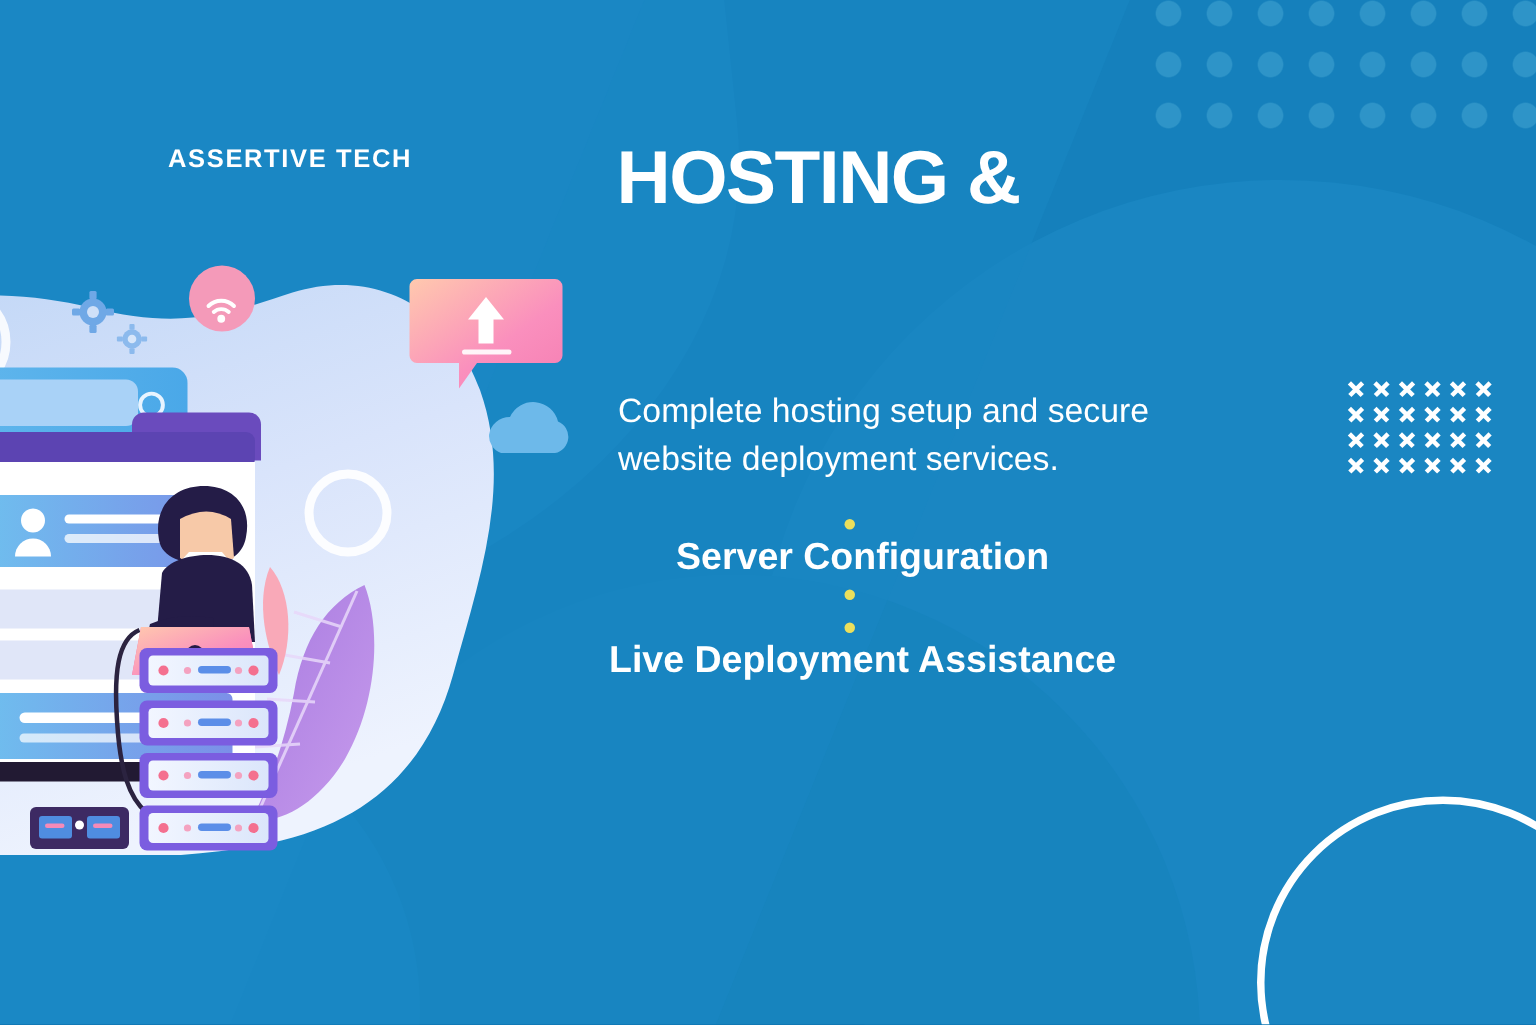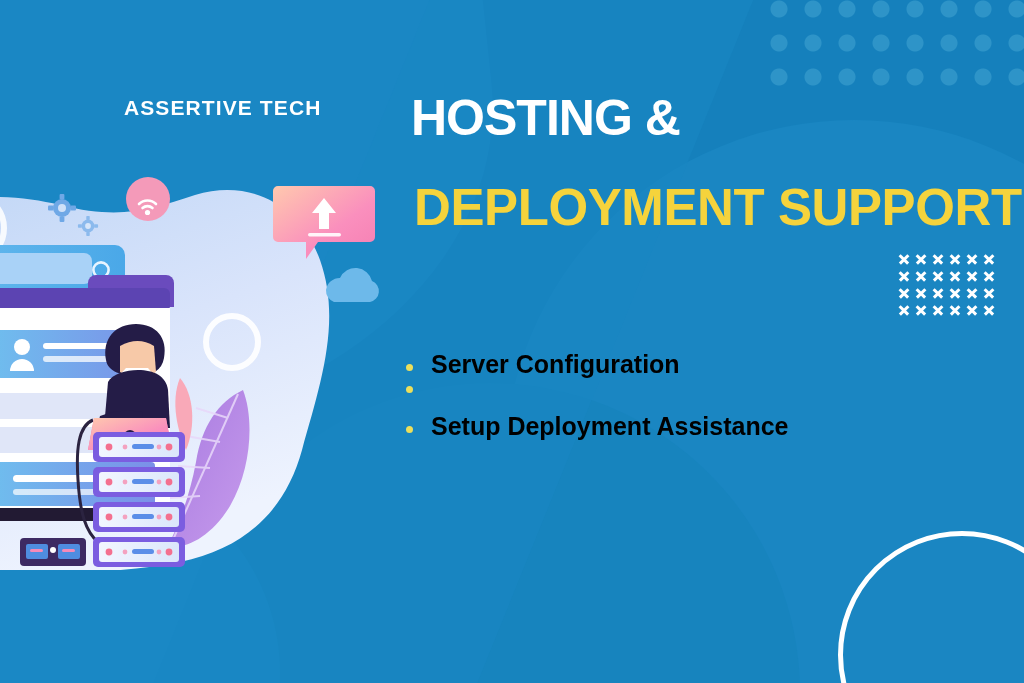--- a/index.html
+++ b/index.html
@@ -88,23 +88,23 @@
   .ring-br {
     right: -62px; bottom: -96px;
     width: 238px; height: 238px;
     border: 5px solid #ffffff;
     border-radius: 50%;
   }
 
   
   .brand {
     position: absolute;
-    left: 124px; top: 96px;
+    left: 112px; top: 96px;
     color: #ffffff;
-    font-size: 21px;
+    font-size: 17px;
     font-weight: bold;
     letter-spacing: 1.1px;
   }
   .headline-1 {
     position: absolute;
     left: 411px; top: 93px;
     color: #ffffff;
     font-size: 50px;
     font-weight: bold;
     letter-spacing: -1px;
@@ -128,26 +128,27 @@
     line-height: 1.42;
   }
   .bullets {
     position: absolute;
     left: 406px; top: 352px;
     margin: 0; padding: 0;
     list-style: none;
   }
   .bullets li {
     display: flex;
-    align-items: flex-end;
-    color: #000000;
+    align-items: center;
+    color: #ffffff;
     font-size: 25px;
     font-weight: bold;
     line-height: 1;
     margin-bottom: 15px;
+    flex-direction: column;
   }
   .bullets .dot {
     width: 7px; height: 7px;
     border-radius: 50%;
     background: #ebdf5c;
     margin-right: 18px;
     flex: 0 0 auto;
     position: relative;
     top: -6px;
   }
@@ -420,29 +421,29 @@
           <rect x="252" y="428" width="26" height="6" rx="3" fill="#f4708f"></rect>
           <circle cx="289" cy="431" r="3.4" fill="#5b8ee8"></circle>
           <rect x="300" y="428" width="26" height="6" rx="3" fill="#f4708f"></rect>
         </g>
       </g>
     </svg>
   </div>
 
   <div class="brand">ASSERTIVE TECH</div>
   <div class="headline-1">HOSTING &amp;</div>
-  <div class="headline-2">DEPLOYMENT SUPPORT</div>
+  <div class="subtitle">Complete hosting setup and secure website deployment services.</div>
 
   <ul class="bullets">
     <li>
       <span class="dot"></span>
       <span>Server Configuration</span>
     </li>
     <li>
       <span class="dot"></span>
     </li>
     <li>
       <span class="dot"></span>
-      <span>Setup Deployment Assistance</span>
+      <span>Live Deployment Assistance</span>
     </li>
   </ul>
 
 </div>
 
 </body></html>

